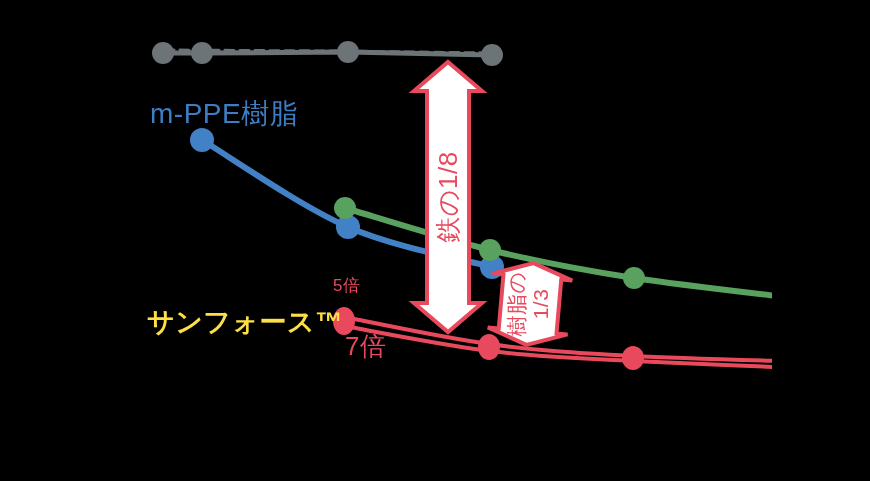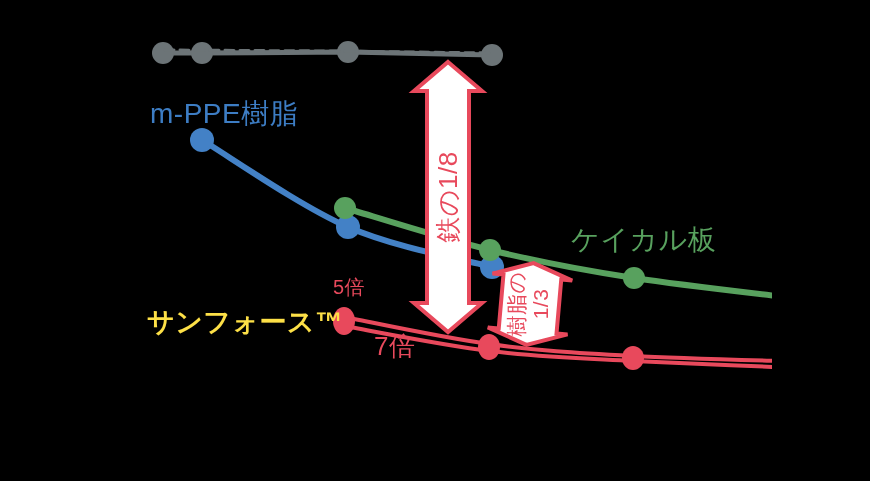--- a/index.html
+++ b/index.html
@@ -45,20 +45,19 @@
       <path d="M344,326 C368.3333333333333,330.1666666666667 441.8333333333333,345.1666666666667 490,351 C538.1666666666666,356.8333333333333 572.5,357.8333333333333 633,361 C693.5,364.1666666666667 816.3333333333334,368.5 853,370" fill="none" stroke="#E8495C" stroke-width="4" stroke-linecap="round" stroke-linejoin="round"></path>
       <ellipse cx="344" cy="321" rx="11" ry="14" fill="#E8495C"></ellipse>
       <ellipse cx="489" cy="347" rx="11" ry="13" fill="#E8495C"></ellipse>
       <ellipse cx="633" cy="358" rx="11" ry="12" fill="#E8495C"></ellipse>
       <ellipse cx="853" cy="366" rx="11" ry="13" fill="#E8495C"></ellipse>
       <polygon points="448,62 482,91 469,91 469,303 482,303 448,332 414,303 427,303 427,91 414,91" fill="#FFFFFF" stroke="#E8495C" stroke-width="4" stroke-linejoin="miter"></polygon>
       <polygon points="530,263 570,277 559,277 559,331 570,331 530,345 490,331 501,331 501,277 490,277" fill="#FFFFFF" stroke="#E8495C" stroke-width="4" stroke-linejoin="miter" transform="rotate(5 530 304)"></polygon>
     </svg>
 
   <div class="lbl" id="lbl-mppe" style="color: rgb(61, 125, 196); font-size: 28px; font-weight: 400; left: 150px; top: 99px;">m-PPE樹脂</div>
-  <div class="lbl" id="lbl-keical" style="color: rgb(88, 161, 94); font-size: 28px; font-weight: 400; left: 571px; top: 225px;">ケイカル板</div>
   <div class="lbl" id="lbl-sunforce" style="color: #fde047; font-size: 27px; font-weight: 700; left: 147px; top: 308px;">サンフォース™</div>
-  <div class="lbl" id="lbl-x5" style="color: rgb(232, 73, 92); font-size: 20px; font-weight: 400; left: 333px; top: 277px;">5倍</div>
-  <div class="lbl" id="lbl-x7" style="color: rgb(232, 73, 92); font-size: 26px; font-weight: 400; left: 345px; top: 333px; margin-left: 29px;">7倍</div>
+  <div class="lbl" id="lbl-x5" style="color: rgb(232, 73, 92); font-size: 17px; font-weight: 400; left: 333px; top: 277px;">5倍</div>
+  <div class="lbl" id="lbl-x7" style="color: rgb(232, 73, 92); font-size: 26px; font-weight: 400; left: 345px; top: 333px;">7倍</div>
   <div class="lbl rot" id="lbl-iron_ratio" style="color: rgb(232, 73, 92); font-size: 26px; font-weight: 400; left: 449px; top: 197px; transform: translate(-50%, -50%) rotate(-90deg);">鉄の1/8</div>
   <div class="lbl rot" id="lbl-resin_ratio" style="color: rgb(232, 73, 92); font-size: 21px; font-weight: 400; left: 529px; top: 304px; transform: translate(-50%, -50%) rotate(-90deg);">樹脂の
 1/3</div>
 </div>
 
 </body></html>

